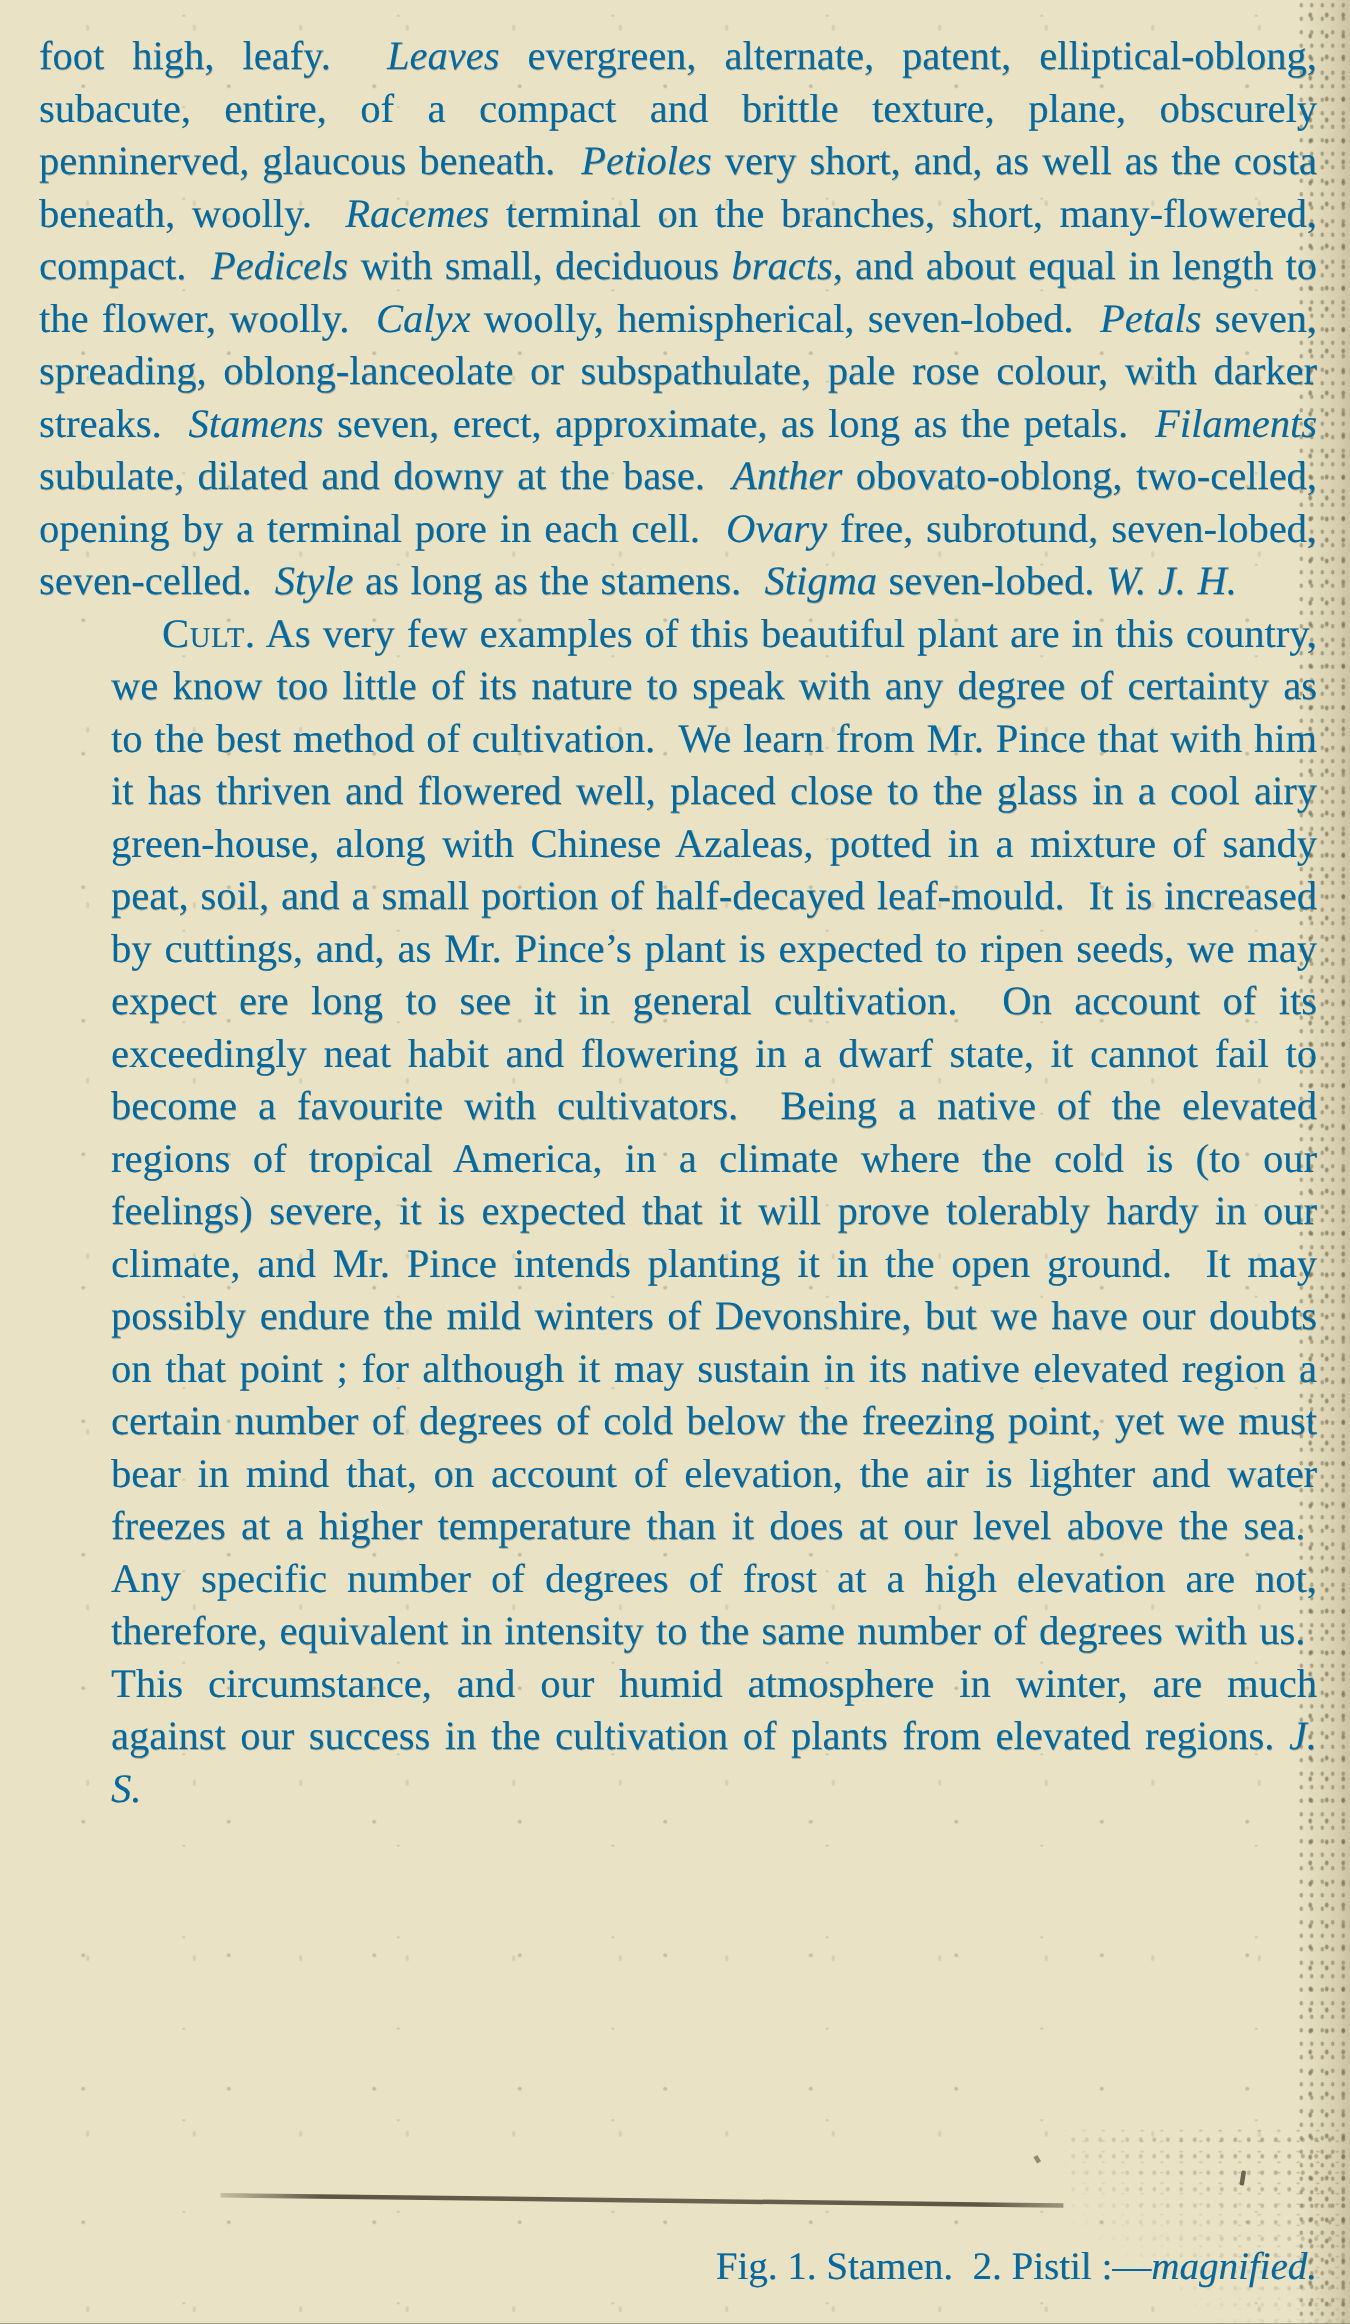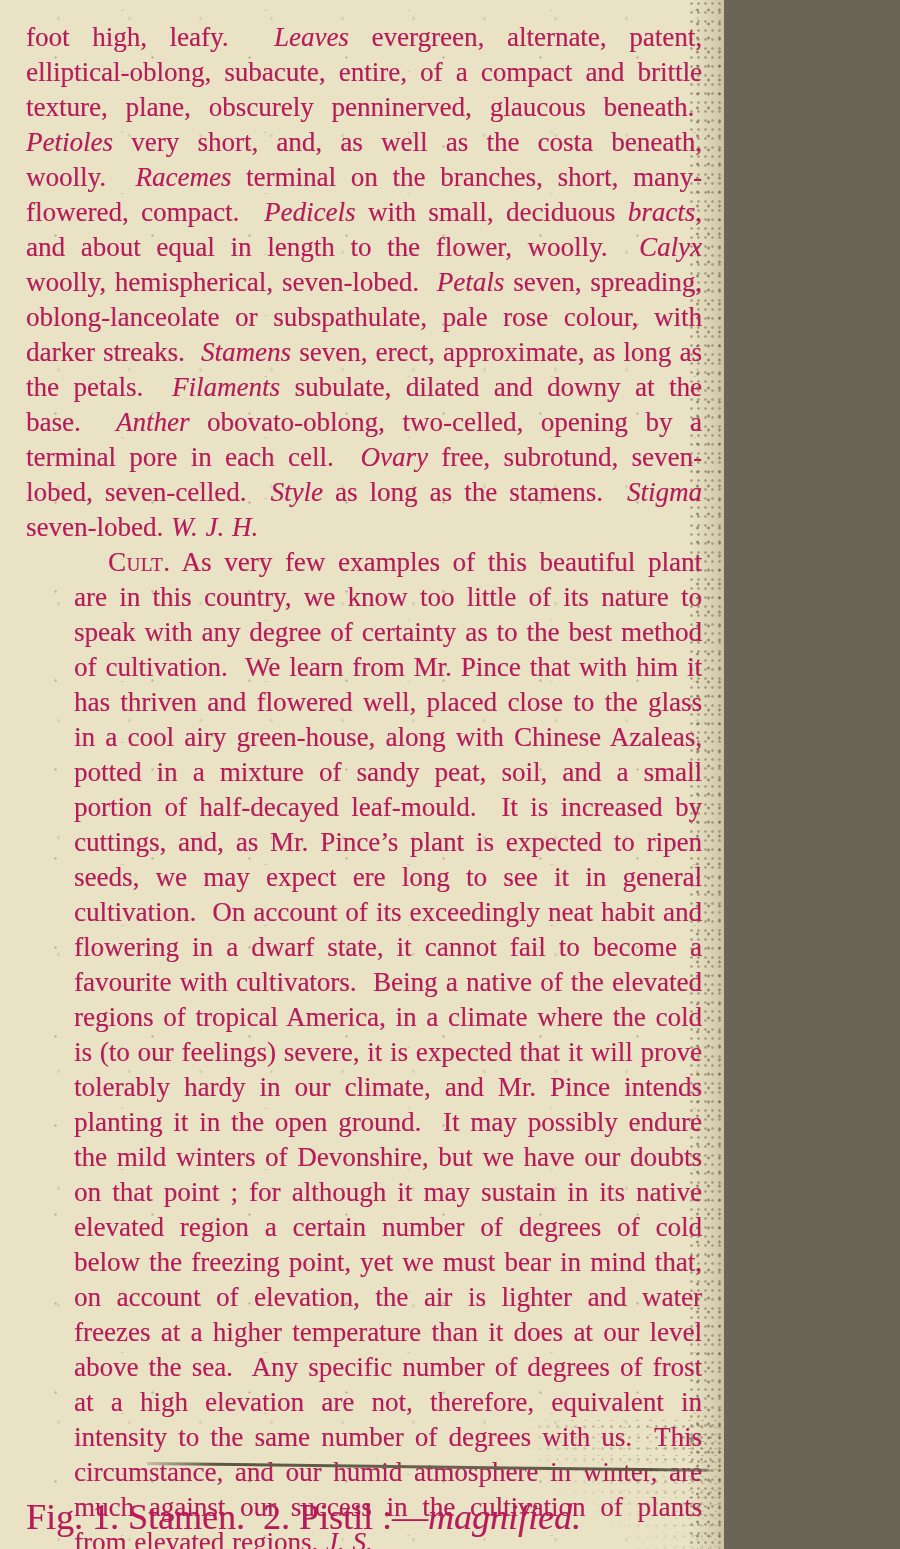--- a/index.html
+++ b/index.html
@@ -1,23 +1,23 @@
 <!DOCTYPE html>
 <html><head>
 <meta charset="utf-8">
 <style>
   html, body { margin: 0; padding: 0; background: #6b6558; }
   .page {
     position: relative;
-    width: 724px;
+    width: 900px;
     height: 1549px;
     background: #e9e2c4;
     overflow: hidden;
     font-family: "Liberation Serif", "DejaVu Serif", serif;
-    color: #be185d;
+    color: #0369a1;
   }
   
   .speckle {
     position: absolute; inset: 0; pointer-events: none;
     background-image:
       radial-gradient(rgba(108,98,72,0.55) 1px, transparent 1.6px),
       radial-gradient(rgba(108,98,72,0.35) 1px, transparent 1.5px),
       radial-gradient(rgba(120,110,82,0.30) 1px, transparent 1.4px);
     background-size: 97px 89px, 143px 61px, 71px 117px;
     background-position: 7px 13px, 51px 41px, 23px 77px;
@@ -65,22 +65,22 @@
     left: 147px; top: 1462px;
     width: 562px; height: 2.5px;
     background: linear-gradient(to right,
       rgba(92,85,67,0.25), #5c5543 12%, #6a6350 55%, #5c5543 90%, rgba(92,85,67,0.55));
     transform: rotate(0.7deg);
     transform-origin: left center;
   }
   .figure-caption {
     position: absolute;
     left: 26px; width: 852px; top: 1496px;
-    font-size: 36px;
-    text-align: left;
+    font-size: 26px;
+    text-align: right;
     text-shadow: 0.4px 0.4px 0 rgba(59,53,43,0.35);
   }
   .scan-artifact-mark {
     position: absolute;
     left: 827px; top: 1447px;
     width: 3px; height: 10px;
     background: rgba(78,70,54,0.8);
     transform: rotate(9deg);
     border-radius: 1px;
   }

